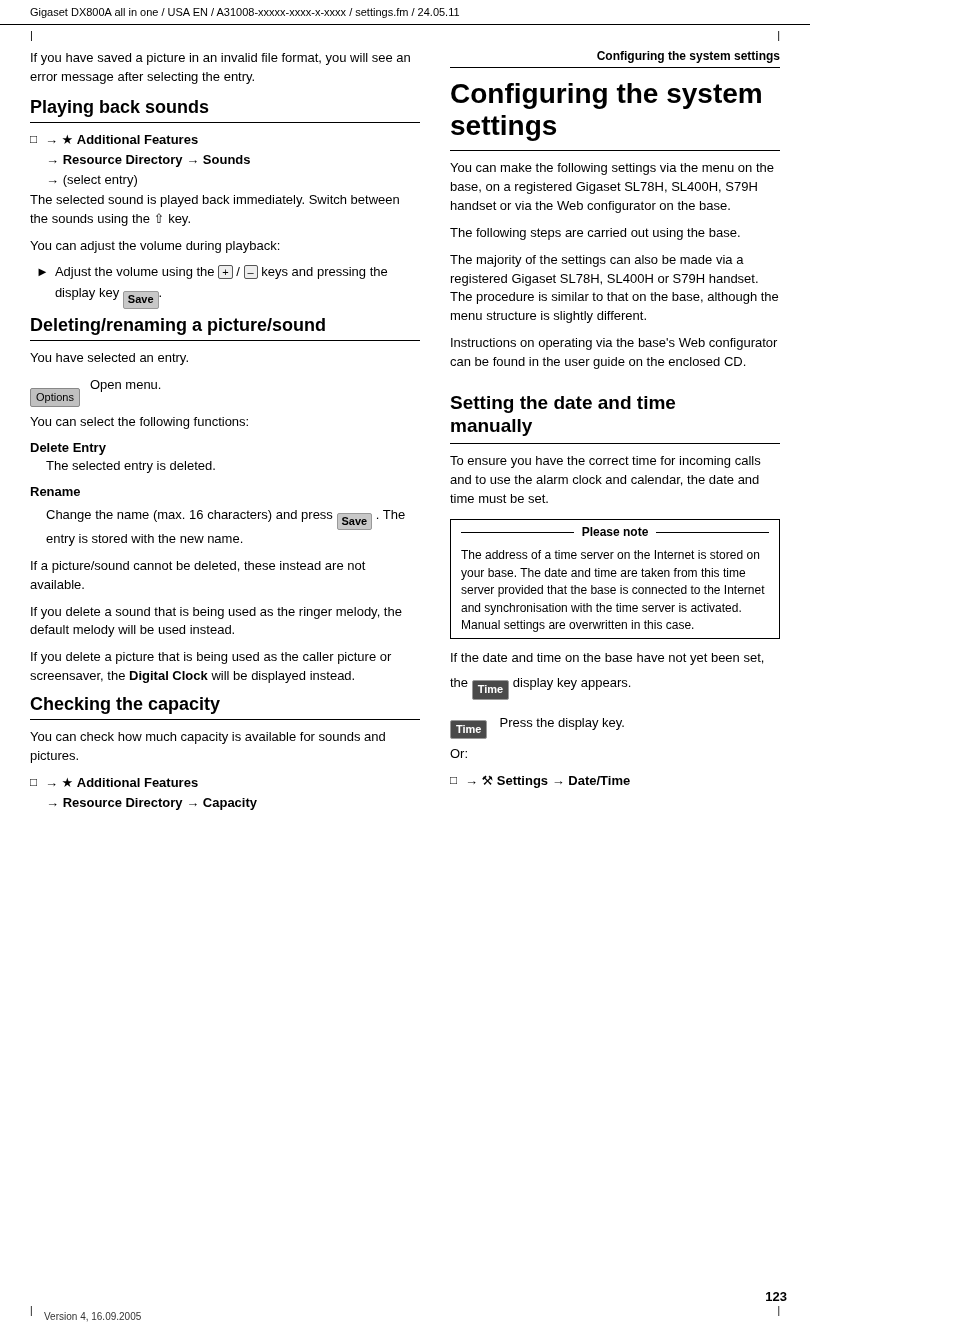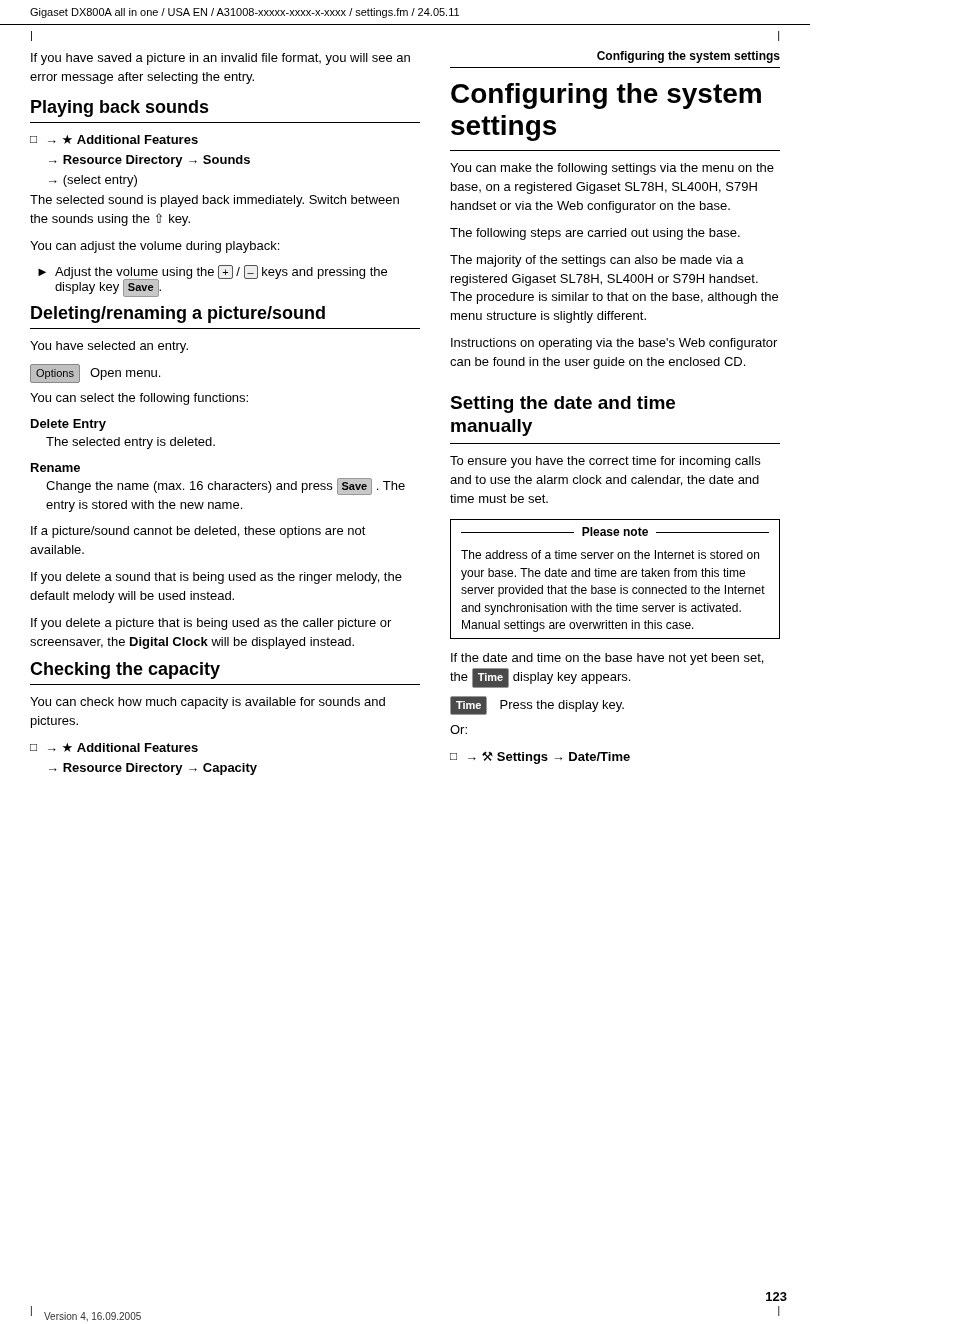--- a/index.html
+++ b/index.html
@@ -142,20 +142,21 @@
     .btn-inline {
       display: inline-block;
       background: #ddd;
       border: 1px solid #999;
       border-radius: 2px;
       padding: 0 4px;
       font-size: 11px;
       font-weight: bold;
       line-height: 1.4;
       vertical-align: middle;
+      margin-top: 12px;
     }
 
     .btn-save {
       background: #c8c8c8;
     }
 
     .btn-options {
       background: #c0c0c0;
       padding: 1px 5px;
       border: 1px solid #888;
@@ -351,21 +352,21 @@
         <div class="entry-label">Delete Entry</div>
         <div class="entry-body">The selected entry is deleted.</div>
 
         <div class="entry-label">Rename</div>
         <div class="entry-body">
           <span>Change the name (max. 16 characters) and press</span>
           <span class="btn-inline btn-save"><span>Save</span></span>
           <span>. The entry is stored with the new name.</span>
         </div>
 
-        <p>If a picture/sound cannot be deleted, these options are not available.</p>
+        <p>If a picture/sound cannot be deleted, these instead are not available.</p>
         <p>If you delete a sound that is being used as the ringer melody, the default melody will be used instead.</p>
         <p>
           <span>If you delete a picture that is being used as the caller picture or screensaver, the</span>
           <b><span>Digital Clock</span></b>
           <span>will be displayed instead.</span>
         </p>
       </div>
 
       <div class="section">
         <div class="section-heading">Checking the capacity</div>

